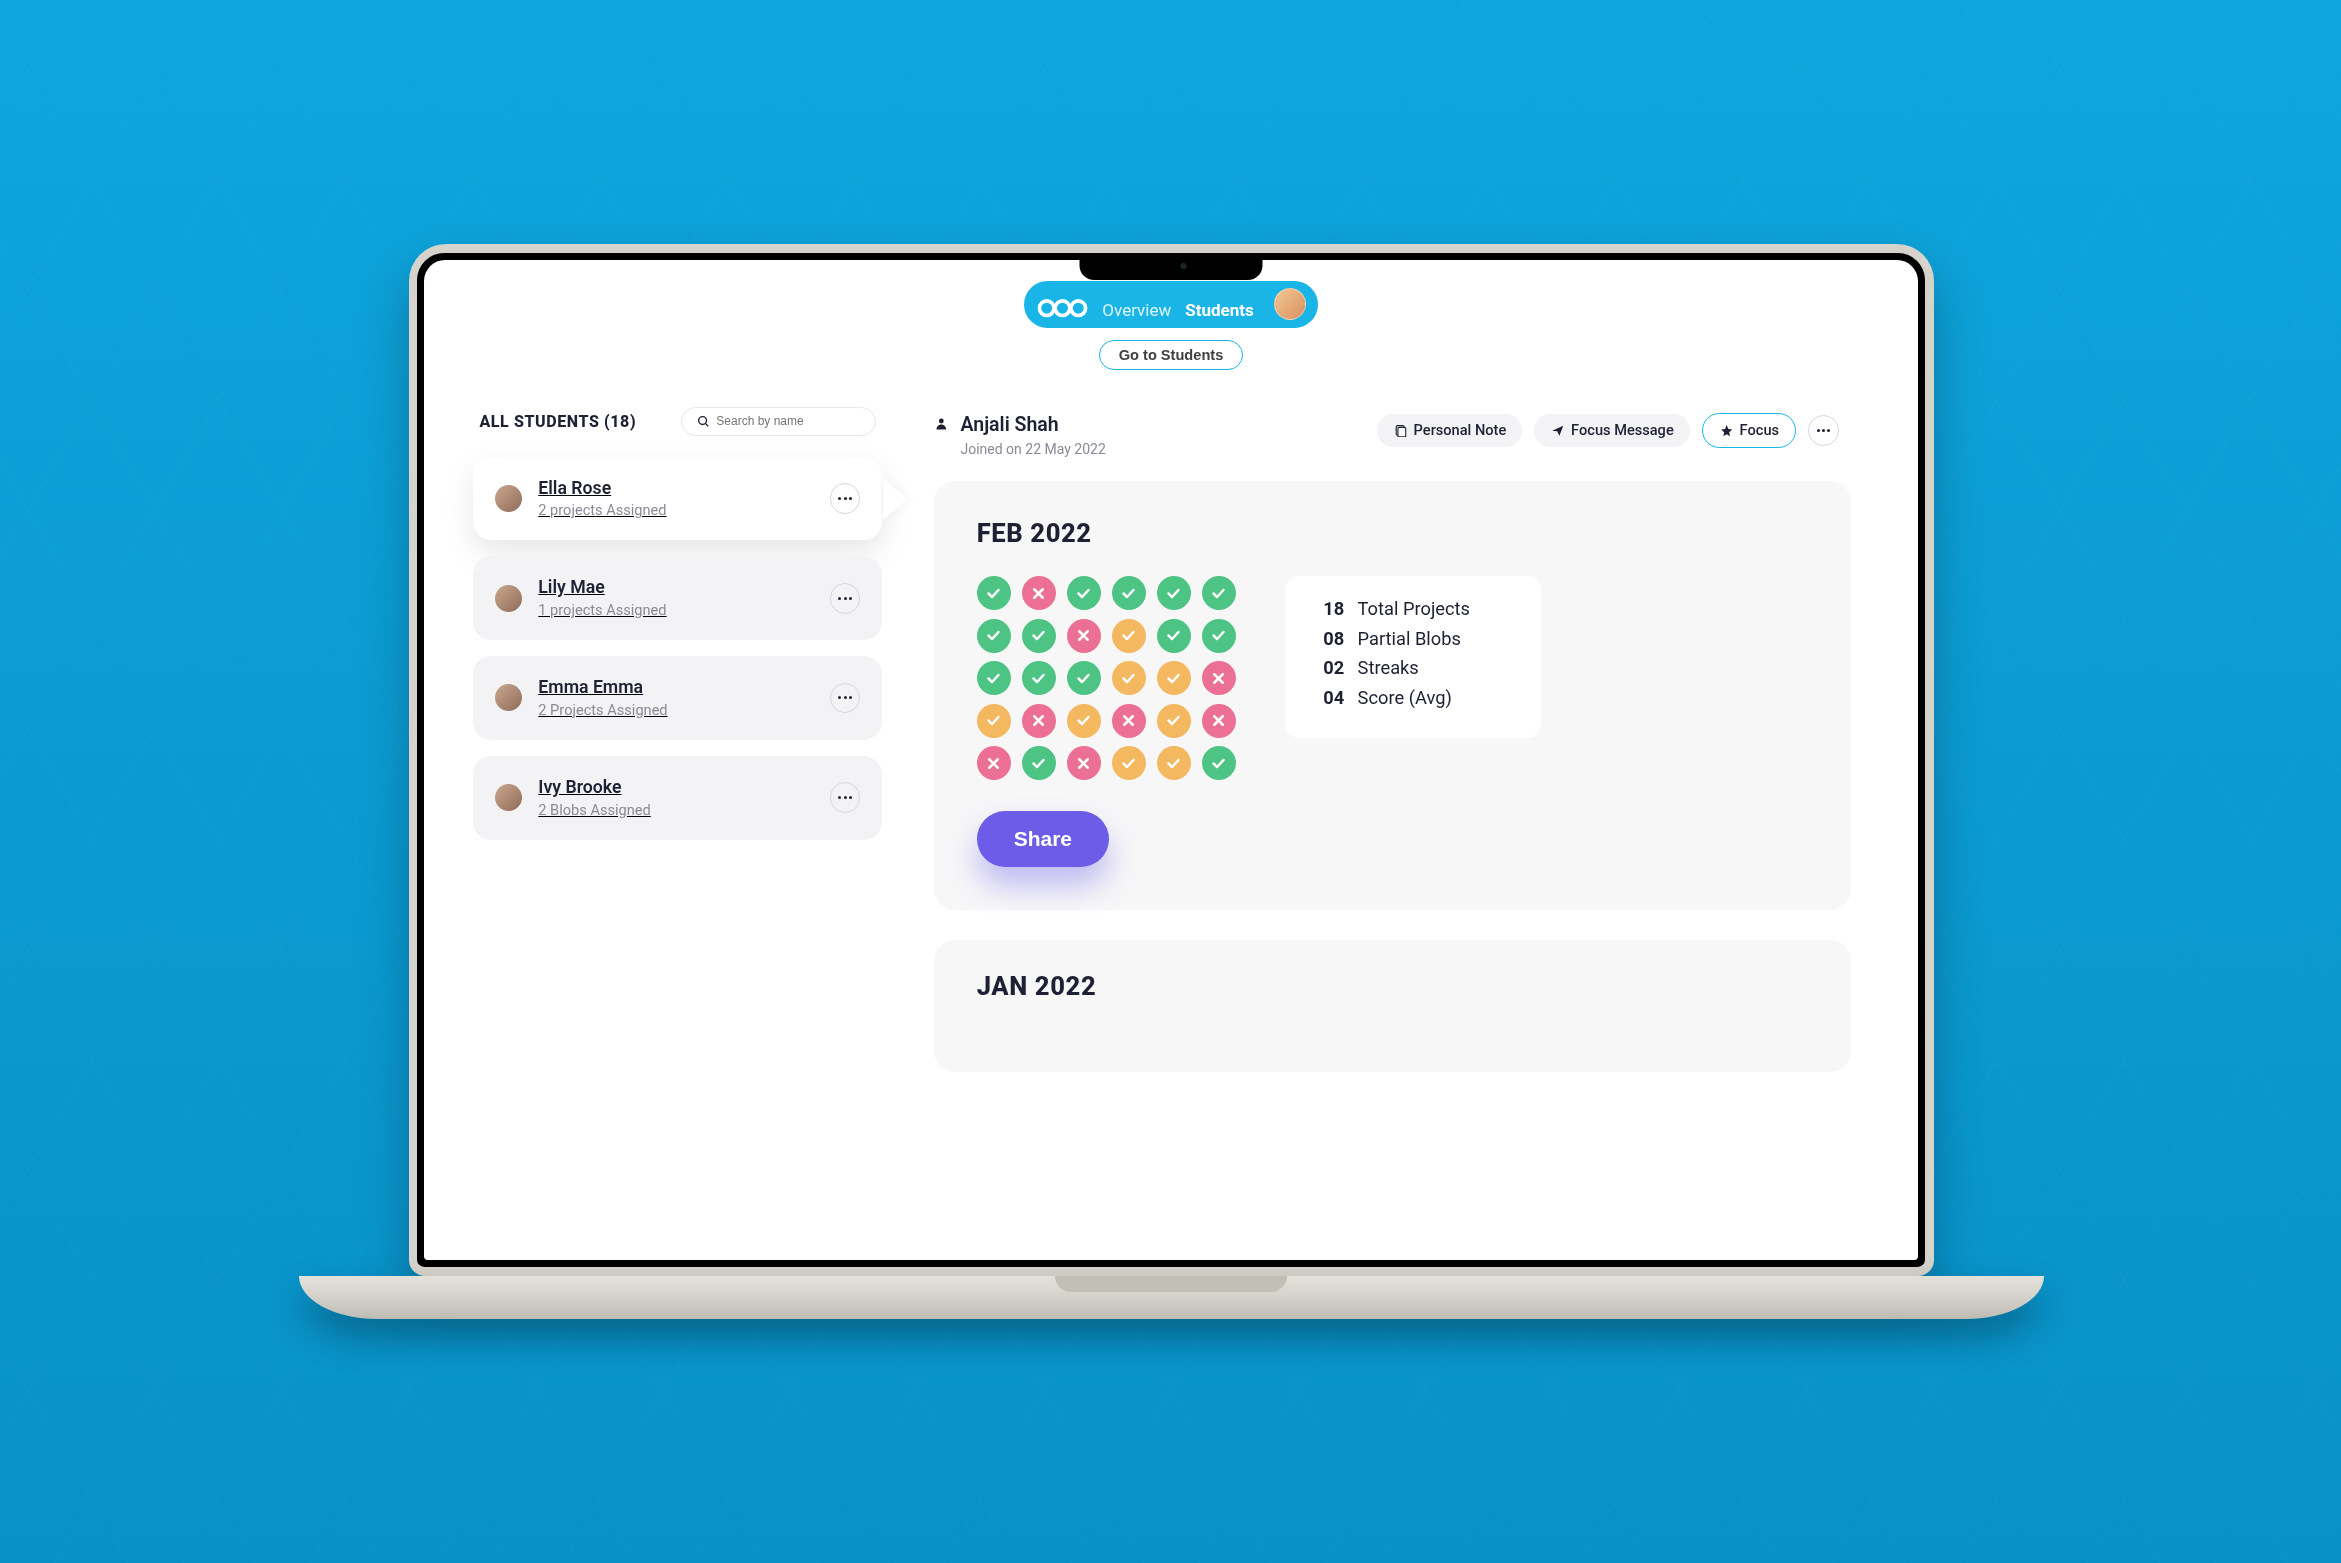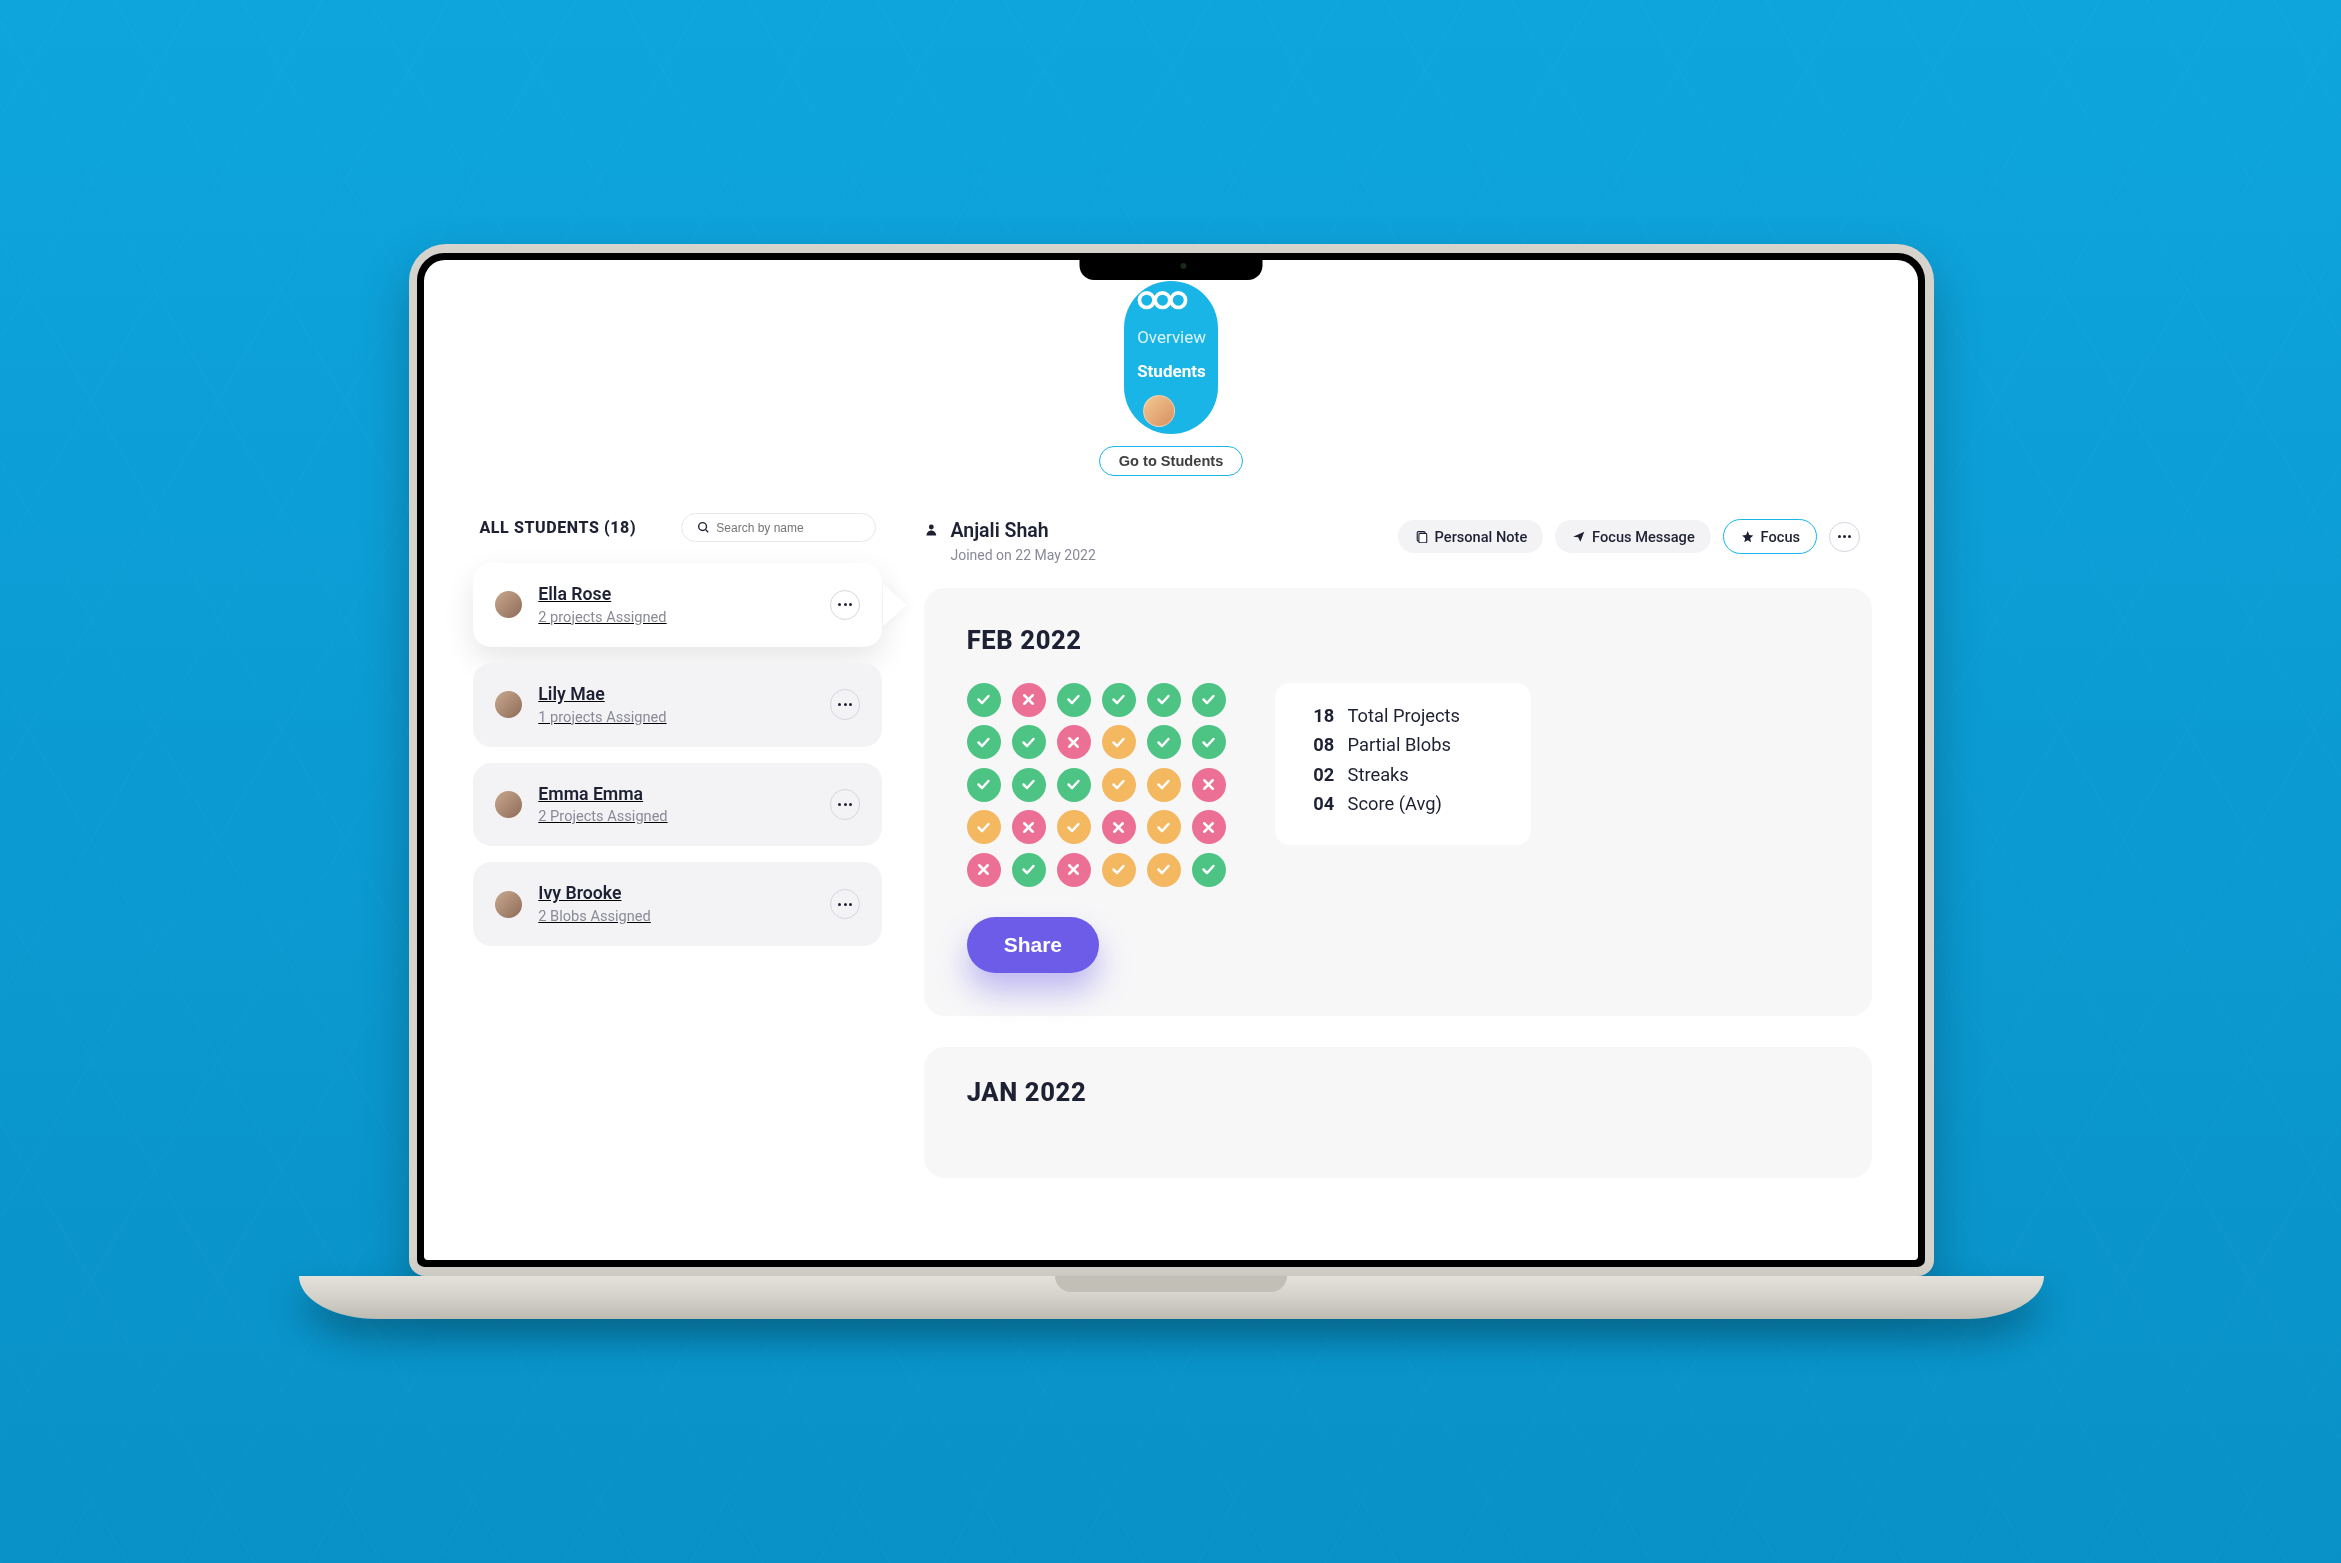--- a/index.html
+++ b/index.html
@@ -82,44 +82,43 @@
   display: flex;
   flex-direction: column;
   align-items: center;
   padding-top: 21px;
   gap: 12.2px;
 }
 .nav-pill {
   background: #19B5E6;
   border-radius: 609px;
   display: flex;
-  align-items: flex-start;
+  align-items: flex-end;
   padding: 7.3px 12.2px 7.3px 13.4px;
   gap: 14px;
   color: #fff;
-  flex-direction: column;
 }
 .nav-logo { display: flex; align-items: center; }
 .nav-item { font-size: 17px; font-weight: 400; color: rgba(255,255,255,0.85); cursor: pointer; }
 .nav-item.active { font-weight: 700; color: #fff; }
 .nav-avatar { width: 32px; height: 32px; border-radius: 50%; background: linear-gradient(135deg,#f3c893,#d89060); margin-left: 6.1px; border: 1.2px solid rgba(255,255,255,0.4); }
 .sub-btn {
   background: #fff;
   border: 1.2px solid #19B5E6;
   color: #404040;
   font-size: 14.6px;
   padding: 6.1px 18.3px;
   border-radius: 609px;
   cursor: pointer;
   font-weight: 700;
 }
 .content {
   display: flex;
-  padding: 37px 21px 0 49px;
-  gap: 17px;
+  padding: 37px 42px 0 49px;
+  gap: 27px;
   height: calc(100% - 134px);
 }
 .sidebar { width: 409px; display: flex; flex-direction: column; }
 .side-head { display: flex; align-items: center; justify-content: space-between; margin-bottom: 21px; padding: 0 6.1px; }
 .side-title { font-size: 16px; font-weight: 800; letter-spacing: 0.6px; color: #1E2133; }
 .search-pill {
   display: flex; align-items: center; gap: 6.1px;
   border: 1.2px solid #E6E6EC; border-radius: 609px;
   padding: 6.1px 14.6px; width: 195px;
 }

